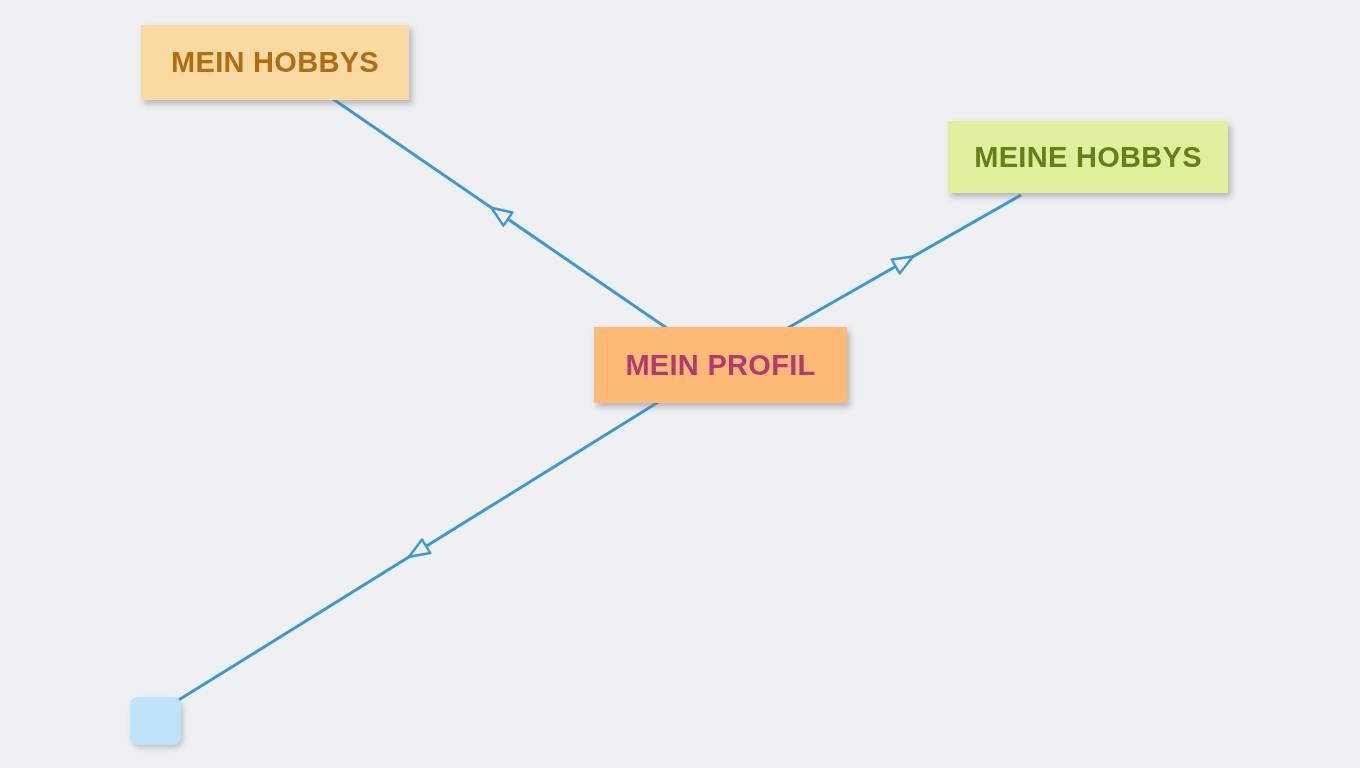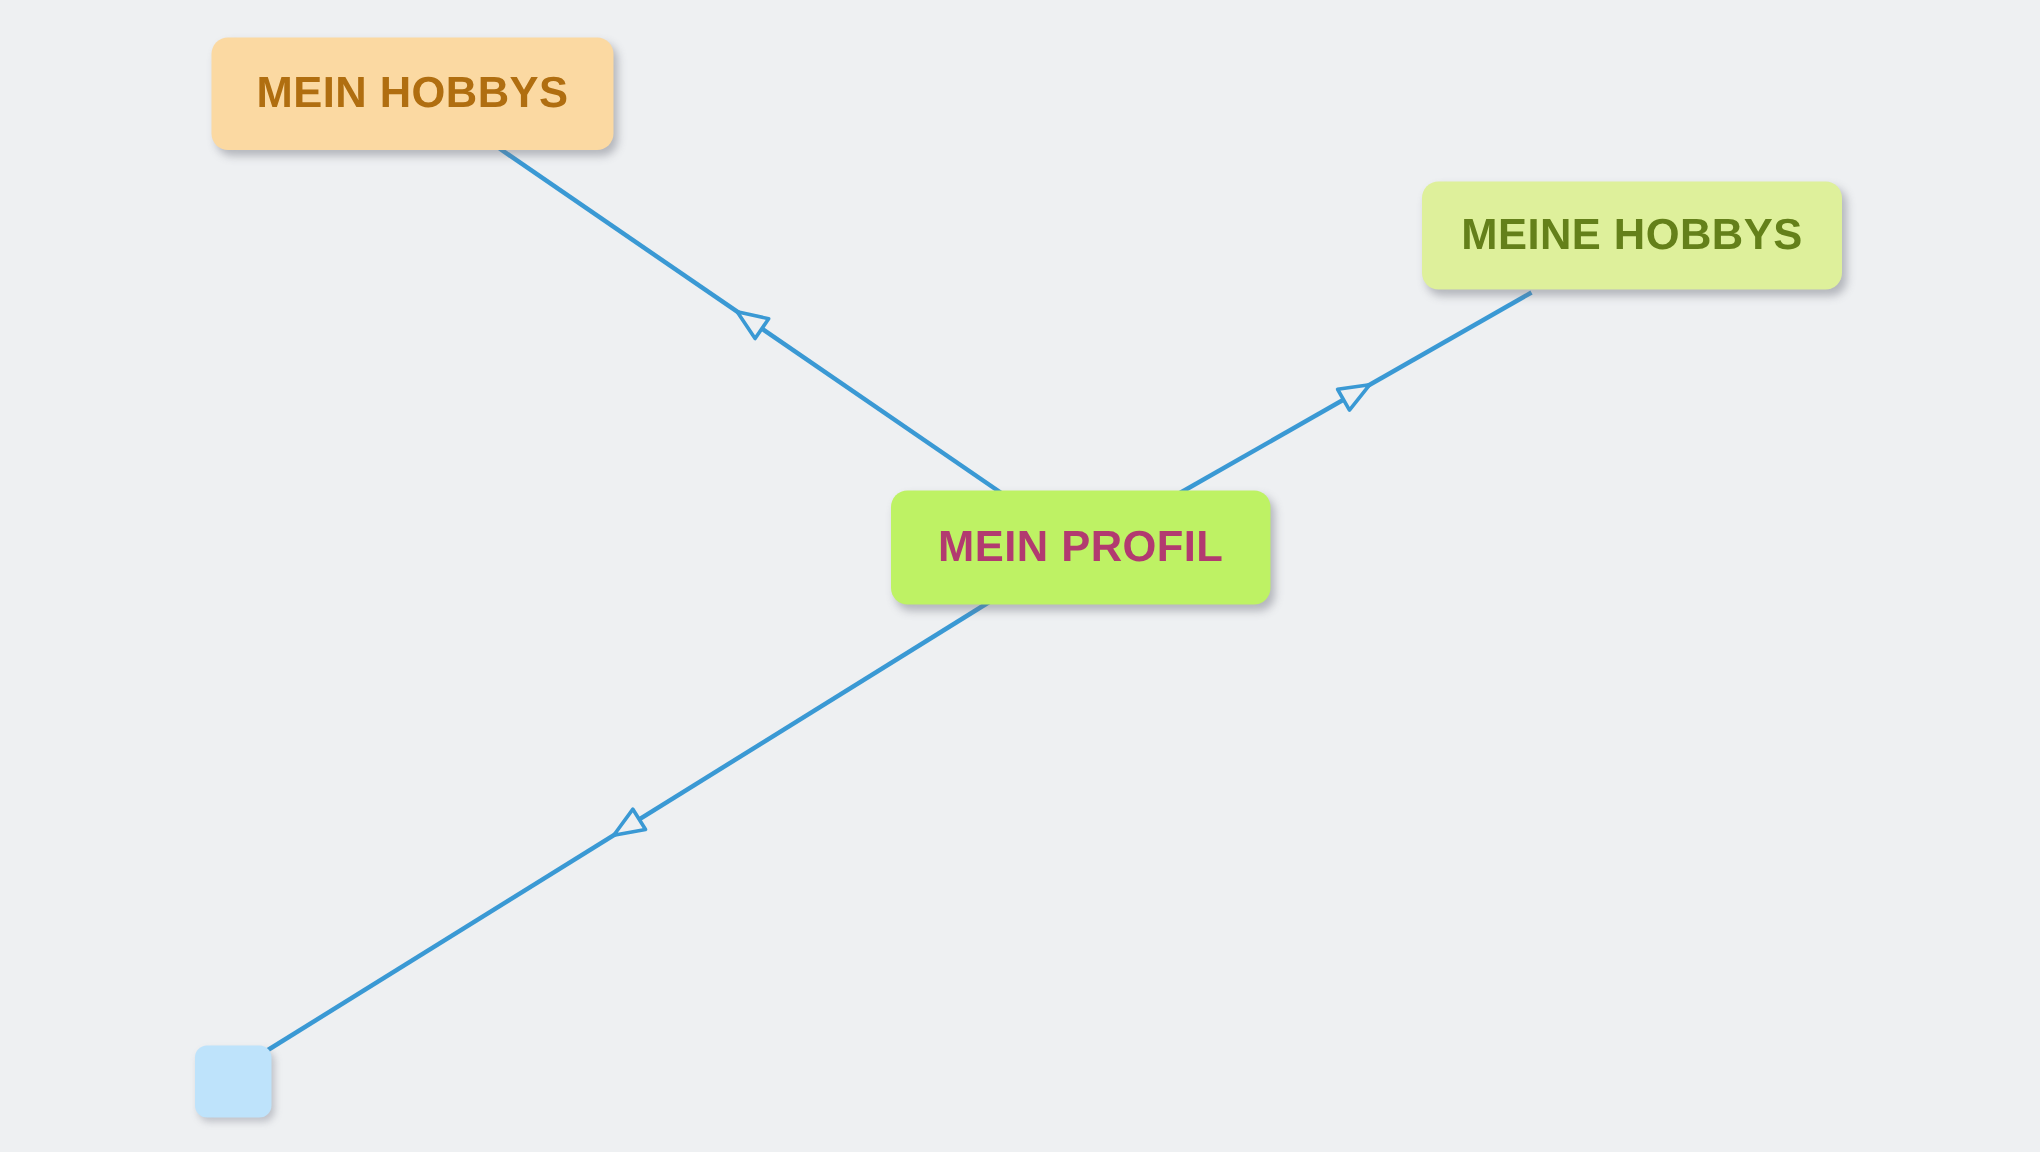--- a/index.html
+++ b/index.html
@@ -33,21 +33,21 @@
     pointer-events: none;
   }
   .node {
     position: absolute;
     display: flex;
     align-items: center;
     justify-content: center;
     font-weight: bold;
     font-size: 29px;
     letter-spacing: 0.3px;
-    border-radius: 11px;
+    border-radius: 0;
     box-shadow: 3px 4px 6px rgba(110, 112, 125, 0.45);
     cursor: pointer;
     user-select: none;
     pointer-events: auto;
     white-space: nowrap;
   }
   .node.small {
     border-radius: 8px;
     box-shadow: 2px 3px 5px rgba(110, 112, 125, 0.35);
   }
@@ -76,20 +76,20 @@
         <polygon points="409.1557520923479,556.8038806879827 421.9242896059098,539.4555536860853 430.36629787933913,553.0471870063066" fill="#eef0f2" stroke="#3a99d4" stroke-width="2.4" stroke-linejoin="round"></polygon>
       </g>
     </svg>
   <div id="node-layer">
       <div class="node" style="left: 141px; top: 25px; width: 268px; height: 75px; background: rgb(251, 217, 162); color: rgb(176, 110, 16);">
         <span class="node-label">MEIN HOBBYS</span>
       </div>
       <div class="node" style="left: 948px; top: 121px; width: 280px; height: 72px; background: rgb(222, 240, 155); color: rgb(100, 128, 26);">
         <span class="node-label">MEINE HOBBYS</span>
       </div>
-      <div class="node" style="left: 594px; top: 327px; width: 253px; height: 76px; background: #bef264; color: rgb(178, 58, 112);">
+      <div class="node" style="left: 594px; top: 327px; width: 253px; height: 76px; background: #fdba74; color: rgb(178, 58, 112);">
         <span class="node-label">MEIN PROFIL</span>
       </div>
       <div class="node small" style="left: 130px; top: 697px; width: 51px; height: 48px; background: rgb(190, 227, 251); color: rgb(45, 108, 160);">
         <span class="node-label"></span>
       </div>
     </div>
 </div>
 
 </body></html>

